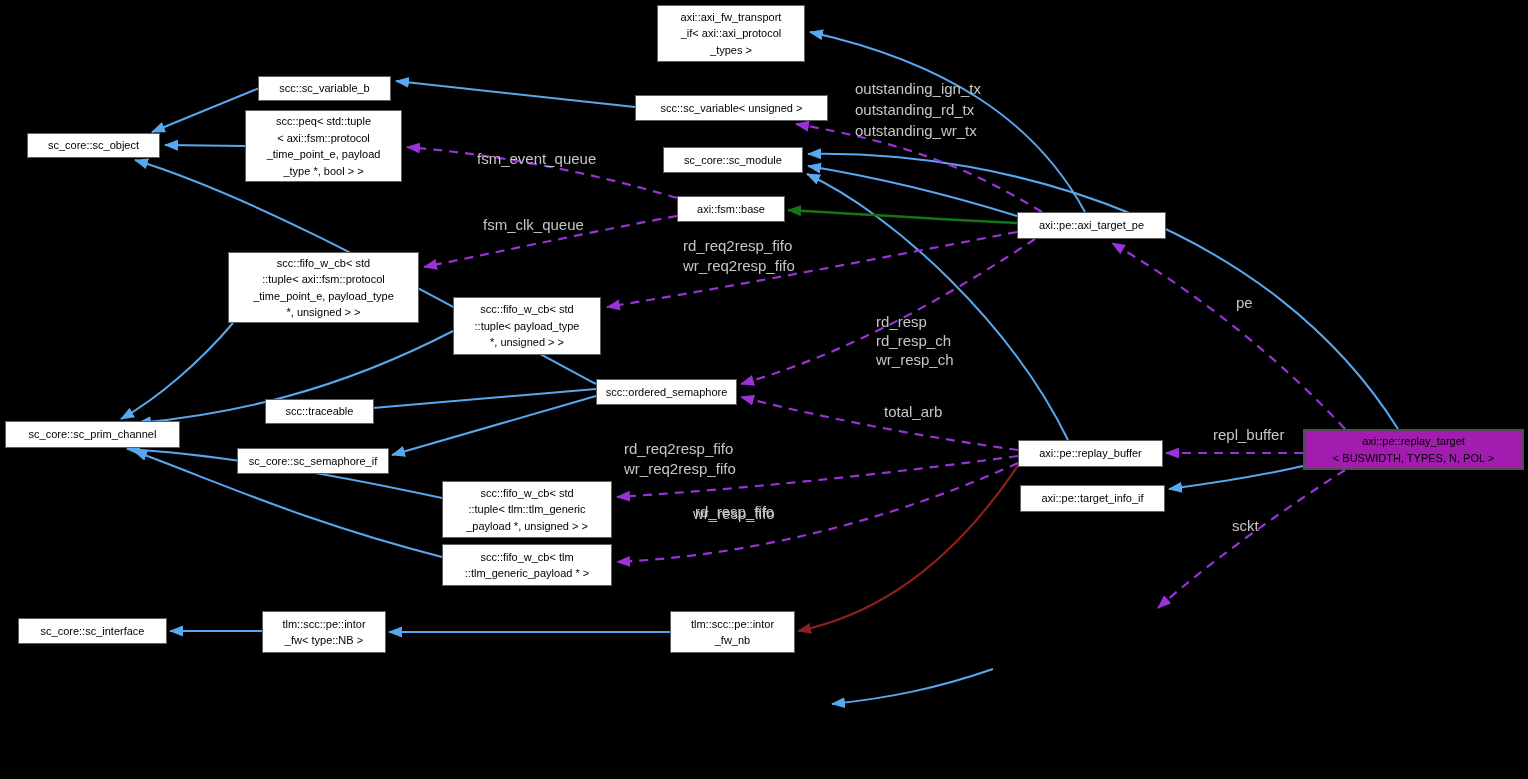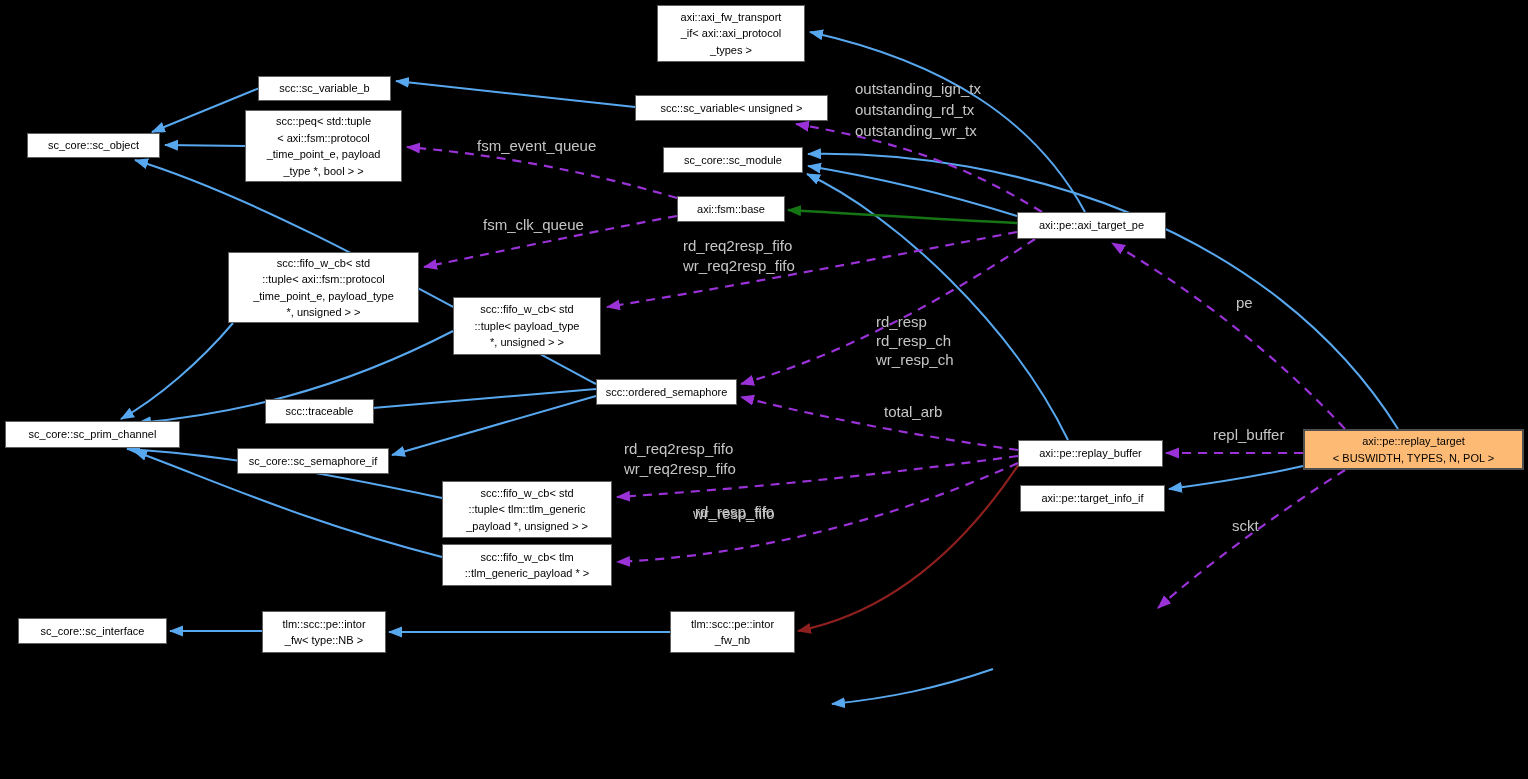--- a/index.html
+++ b/index.html
@@ -7,21 +7,21 @@
     position:relative;width:1528px;height:779px;background:#000;overflow:hidden;
     font-family:"Liberation Sans",sans-serif;
   }
   #edges{position:absolute;left:0;top:0;width:1528px;height:779px;}
   .node{
     position:absolute;display:flex;align-items:center;justify-content:center;
     background:#fff;border:1px solid #5f5f5f;color:#000;
     font-size:11px;line-height:16.5px;text-align:center;white-space:pre-line;
     box-sizing:border-box;padding:1px 4px;
   }
-  .node.highlight{background:#fdba74;border:2px solid #4e4e4e;}
+  .node.highlight{background:#a21caf;border:2px solid #4e4e4e;}
   .edge-label{
     position:absolute;font-size:15px;color:#c6c6c6;white-space:nowrap;
   }
 </style>
 </head>
 <body>
 
 <div id="diagram">
 
   <svg id="edges" viewBox="0 0 1528 779" xmlns="http://www.w3.org/2000/svg">
@@ -76,21 +76,21 @@
       <path d="M 1018,463 C 880,525 742,556 617,562" marker-end="url(#m-purple)"></path>
       <path d="M 1345,429 C 1262,340 1178,282 1112,243" marker-end="url(#m-purple)"></path>
       <path d="M 1303,453 L 1166,453" marker-end="url(#m-purple)"></path>
       <path d="M 1345,470 C 1275,515 1205,566 1158,608" marker-end="url(#m-purple)"></path>
     </g>
   </svg>
 
   <div class="edge-label" style="left:855px;top:80px">outstanding_ign_tx</div>
   <div class="edge-label" style="left:855px;top:101px">outstanding_rd_tx</div>
   <div class="edge-label" style="left:855px;top:122px">outstanding_wr_tx</div>
-  <div class="edge-label" style="left:477px;top:137px">fsm_event_queue</div>
+  <div class="edge-label" style="left:477px;top:150px">fsm_event_queue</div>
   <div class="edge-label" style="left:483px;top:216px">fsm_clk_queue</div>
   <div class="edge-label" style="left:683px;top:237px">rd_req2resp_fifo</div>
   <div class="edge-label" style="left:683px;top:257px">wr_req2resp_fifo</div>
   <div class="edge-label" style="left:876px;top:313px">rd_resp</div>
   <div class="edge-label" style="left:876px;top:332px">rd_resp_ch</div>
   <div class="edge-label" style="left:876px;top:351px">wr_resp_ch</div>
   <div class="edge-label" style="left:884px;top:403px">total_arb</div>
   <div class="edge-label" style="left:624px;top:440px">rd_req2resp_fifo</div>
   <div class="edge-label" style="left:624px;top:460px">wr_req2resp_fifo</div>
   <div class="edge-label" style="left:695px;top:503px">rd_resp_fifo</div>

